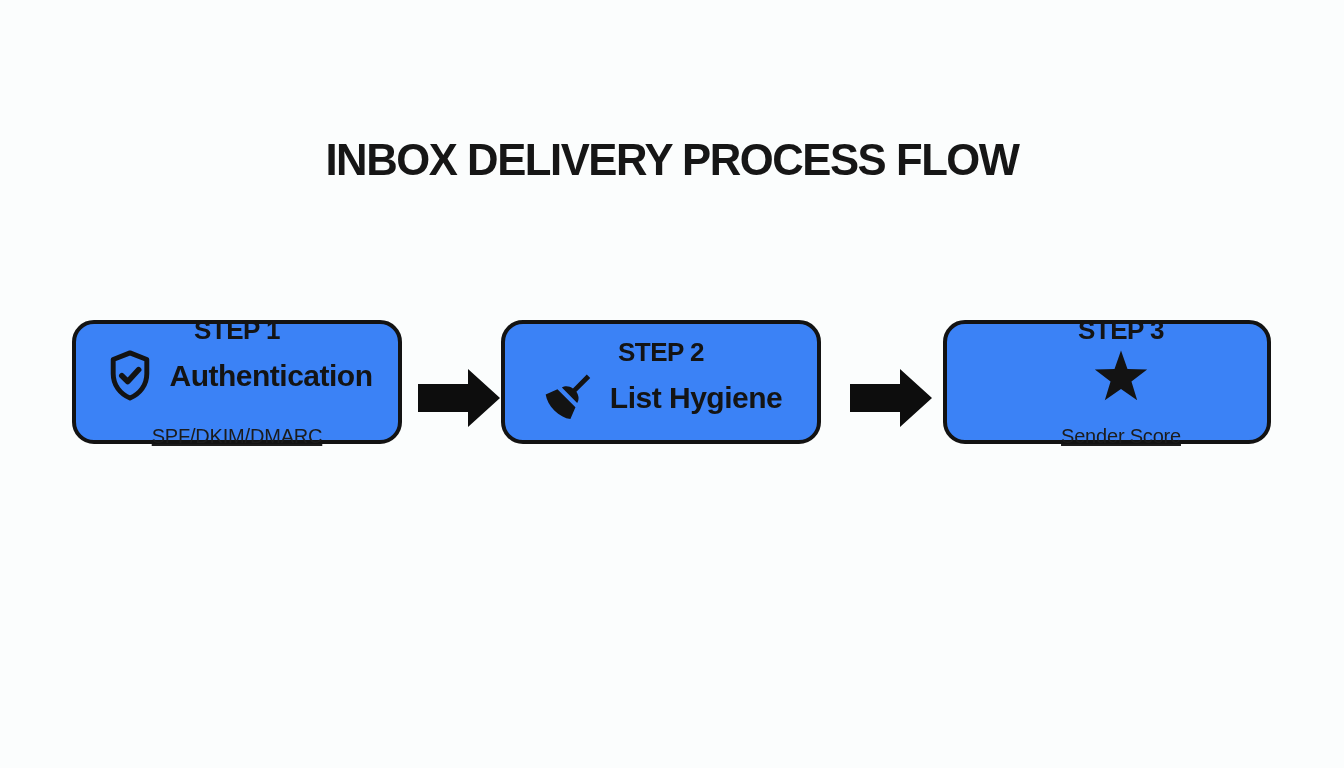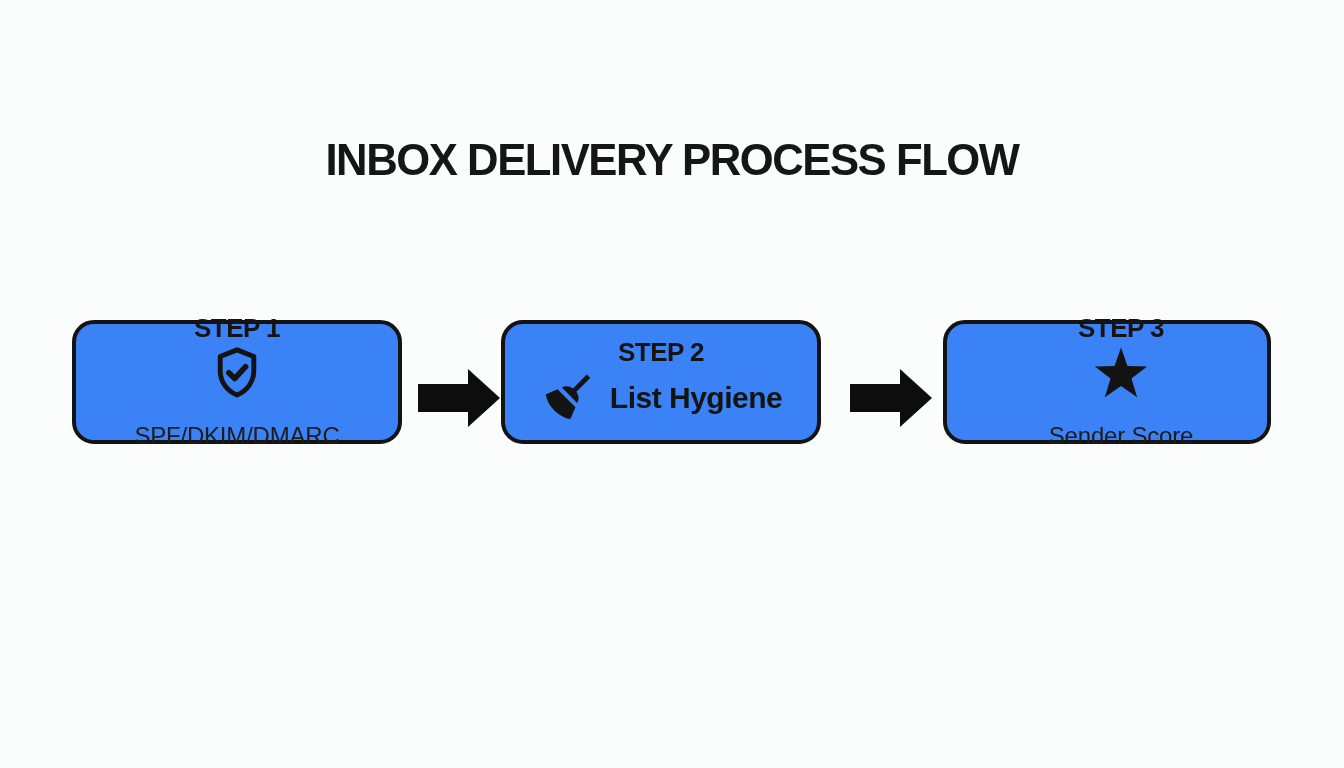--- a/index.html
+++ b/index.html
@@ -60,26 +60,27 @@
   .step-icon { display: flex; align-items: center; justify-content: center; }
   .step-title {
     font-size: 30px;
     font-weight: 700;
     letter-spacing: -0.5px;
     line-height: 1.05;
     color: #141414;
     white-space: nowrap;
   }
   .step-subtitle {
-    font-size: 24px;
+    font-size: 20px;
     font-weight: 400;
     letter-spacing: -0.2px;
     margin-top: 20px;
     color: #1c1c1c;
     white-space: nowrap;
+    text-decoration: underline;
   }
 
   .flow-arrow {
     position: absolute;
     top: 368px;
     width: 82px;
     height: 60px;
   }
   .flow-arrow.a1 { left: 418px; }
   .flow-arrow.a2 { left: 850px; }
@@ -95,20 +96,21 @@
 
   <div class="step-box b1">
     <div class="step-label">STEP 1</div>
     <div class="step-main">
       <span class="step-icon">
         <svg width="56" height="60" viewBox="0 0 24 24" aria-hidden="true">
           <path d="M12 2.1 L4.8 4.9 V11 C4.8 15.9 7.8 19.7 12 21.4 C16.2 19.7 19.2 15.9 19.2 11 V4.9 Z" fill="none" stroke="#131313" stroke-width="2.1" stroke-linejoin="round"></path>
           <path d="M8.5 11.9 L11 14.4 L15.7 9.3" fill="none" stroke="#131313" stroke-width="2.4" stroke-linecap="round" stroke-linejoin="round"></path>
         </svg>
       </span>
+      <span class="step-title">Authentication</span>
     </div>
     <div class="step-subtitle">SPF/DKIM/DMARC</div>
   </div>
 
   <div class="flow-arrow a1">
     <svg width="82" height="60" viewBox="0 0 82 60" aria-hidden="true">
       <polygon points="0,16 50,16 50,1 82,30 50,59 50,44 0,44" fill="#0d0d0d"></polygon>
     </svg>
   </div>
 

